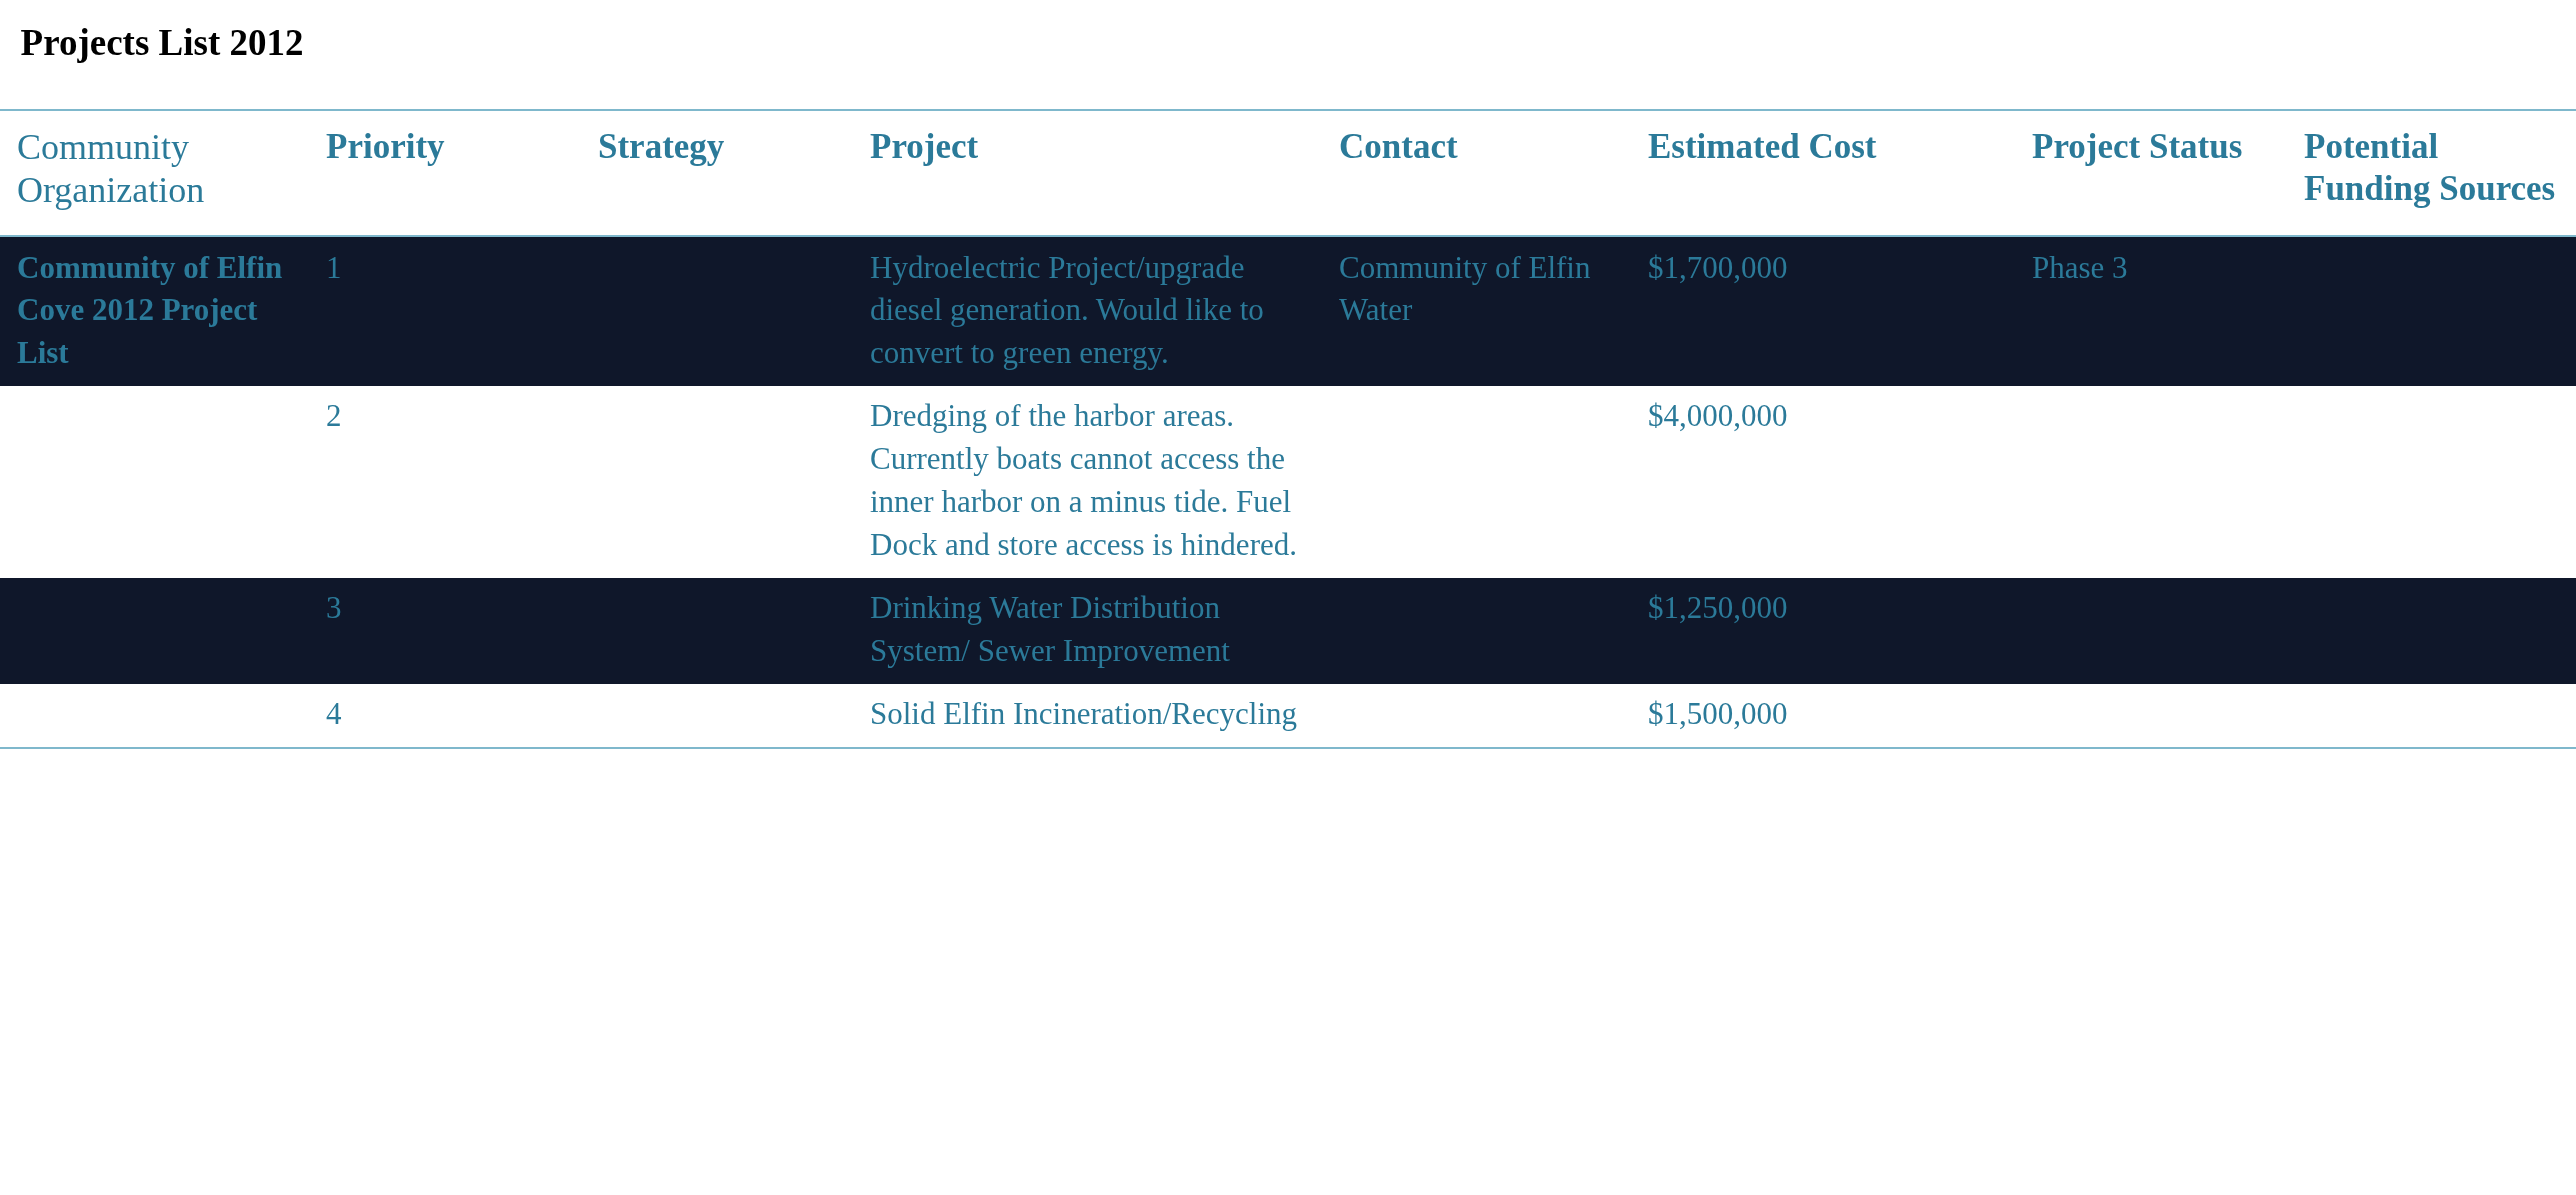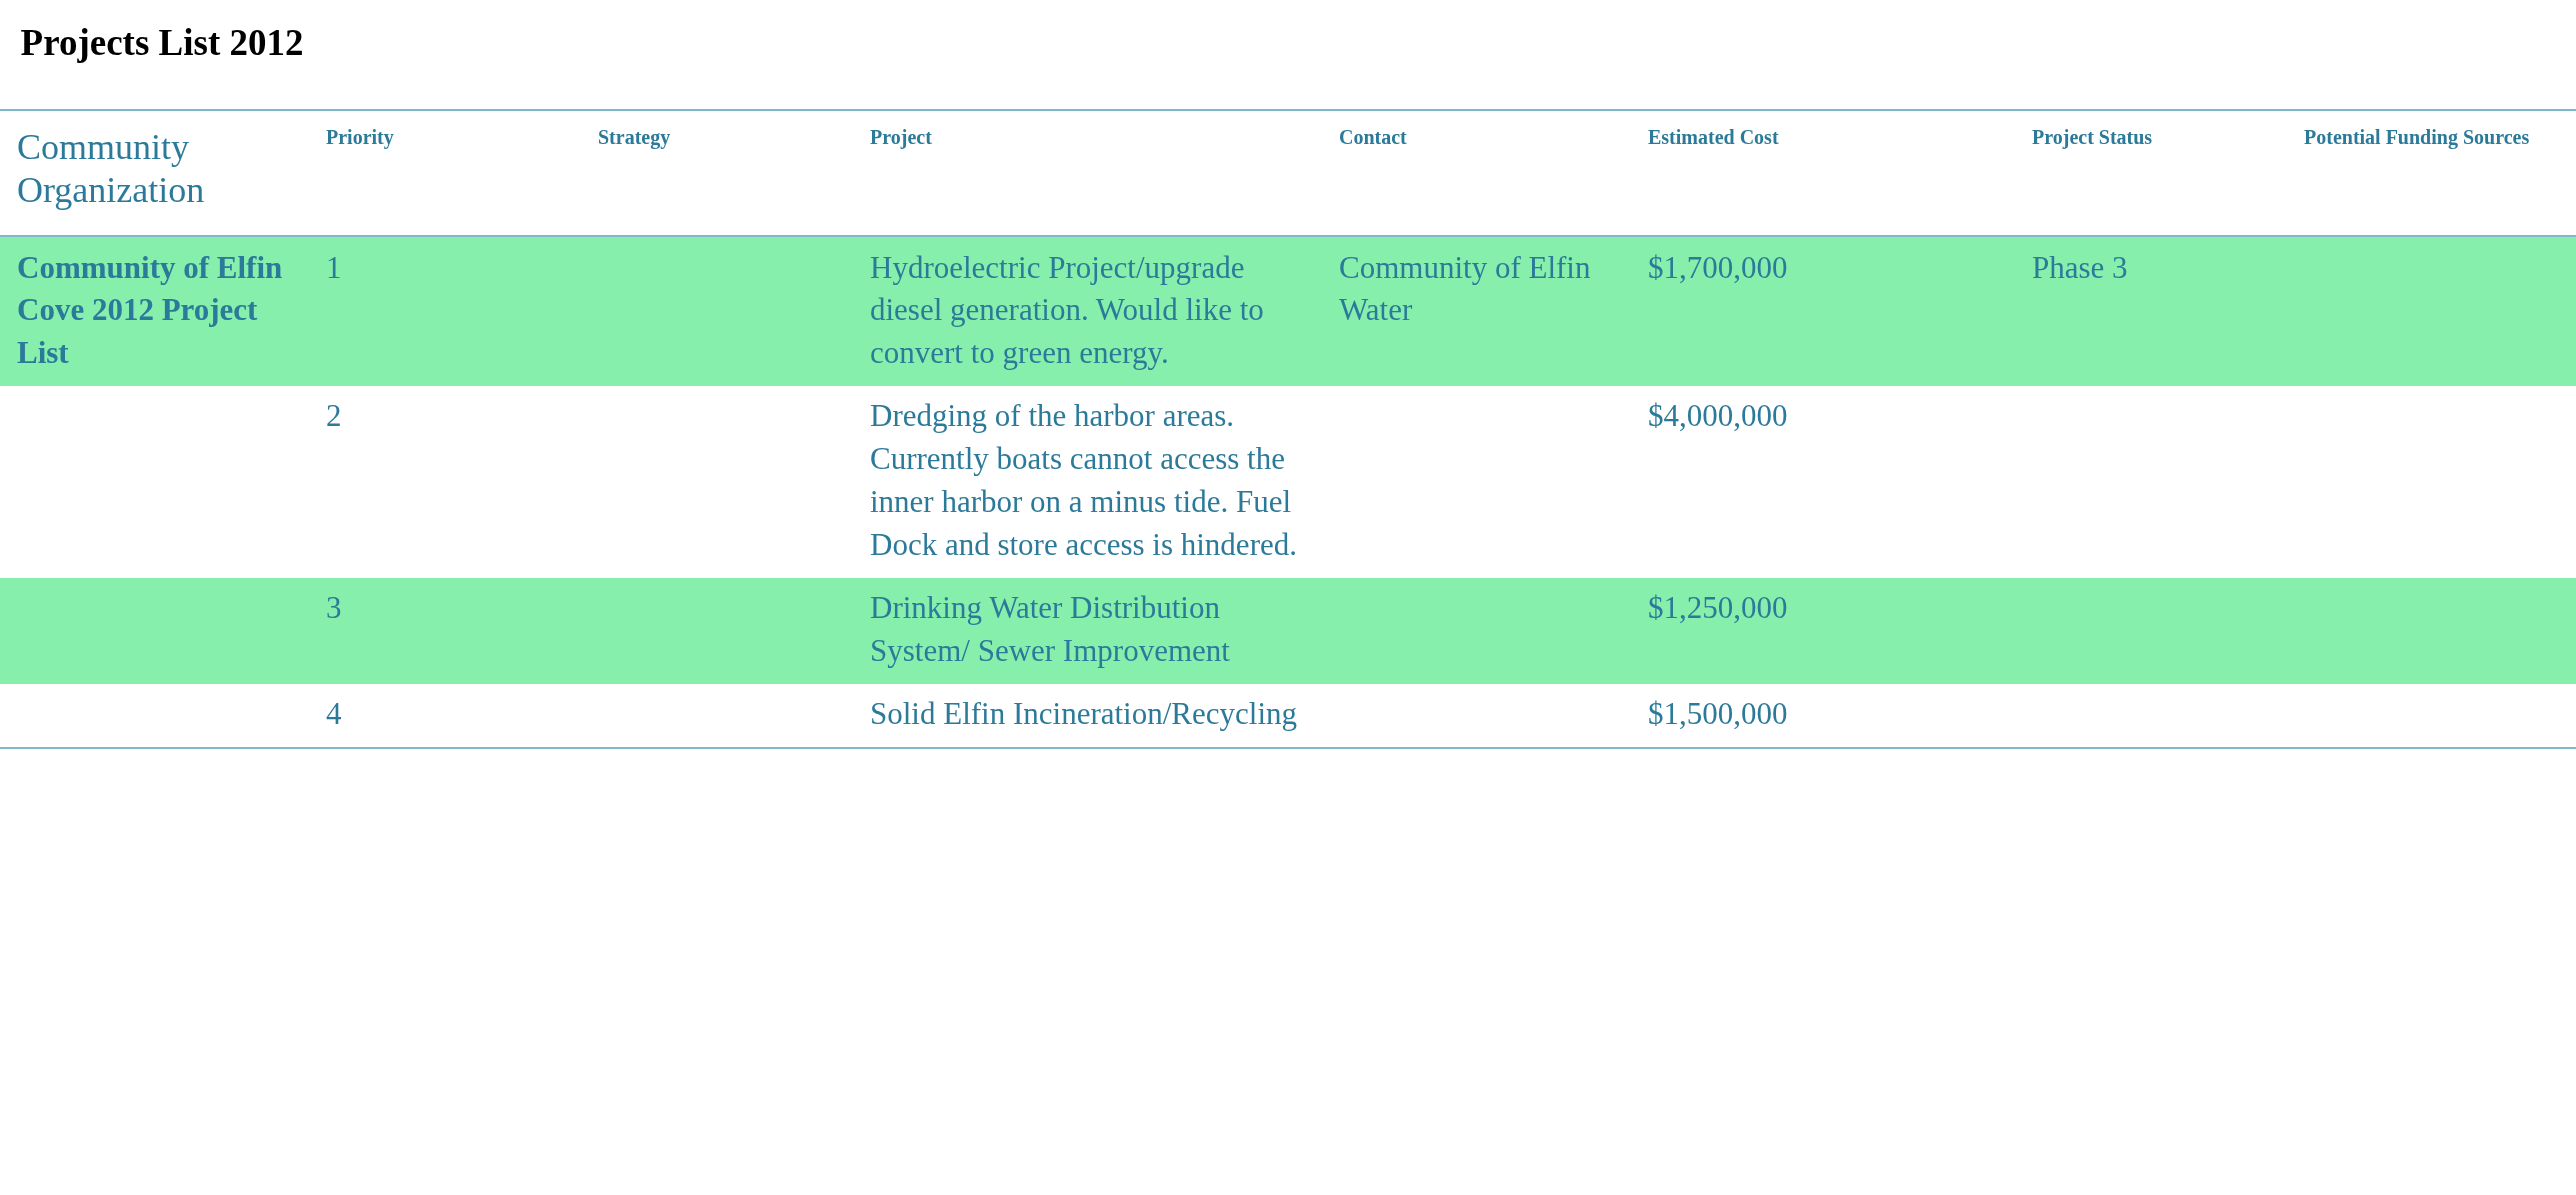--- a/index.html
+++ b/index.html
@@ -46,42 +46,42 @@
   table.projects col.c-contact  { width: 309px; }
   table.projects col.c-cost     { width: 384px; }
   table.projects col.c-status   { width: 272px; }
   table.projects col.c-funding  { width: 290px; }
 
   thead tr th {
     text-align: left;
     vertical-align: top;
     color: #2b7a99;
     font-family: "Liberation Serif", serif;
-    font-size: 20px;
+    font-size: 35px;
     line-height: 1.18;
     padding: 15px 17px 24px 17px;
     border-top: 2.8px solid #7fb8cc;
     border-bottom: 2.8px solid #7fb8cc;
     font-weight: bold;
   }
   thead tr th.org-head {
     font-weight: normal;
     font-size: 36px;
   }
   tbody tr td {
     vertical-align: top;
     color: #2b7a99;
     font-family: "Liberation Serif", serif;
     font-size: 31px;
     line-height: 1.38;
     padding: 9.4px 17px 11.2px 17px;
     border: none;
   }
   tbody tr.shaded td {
-    background: #86efac;
+    background: #0f172a;
   }
   tbody tr td.org-cell {
     font-weight: bold;
   }
   tbody tr.last-row td {
     border-bottom: 2.8px solid #7fb8cc;
   }
   .nowrap-cell { white-space: nowrap; }
 </style>
 </head>

